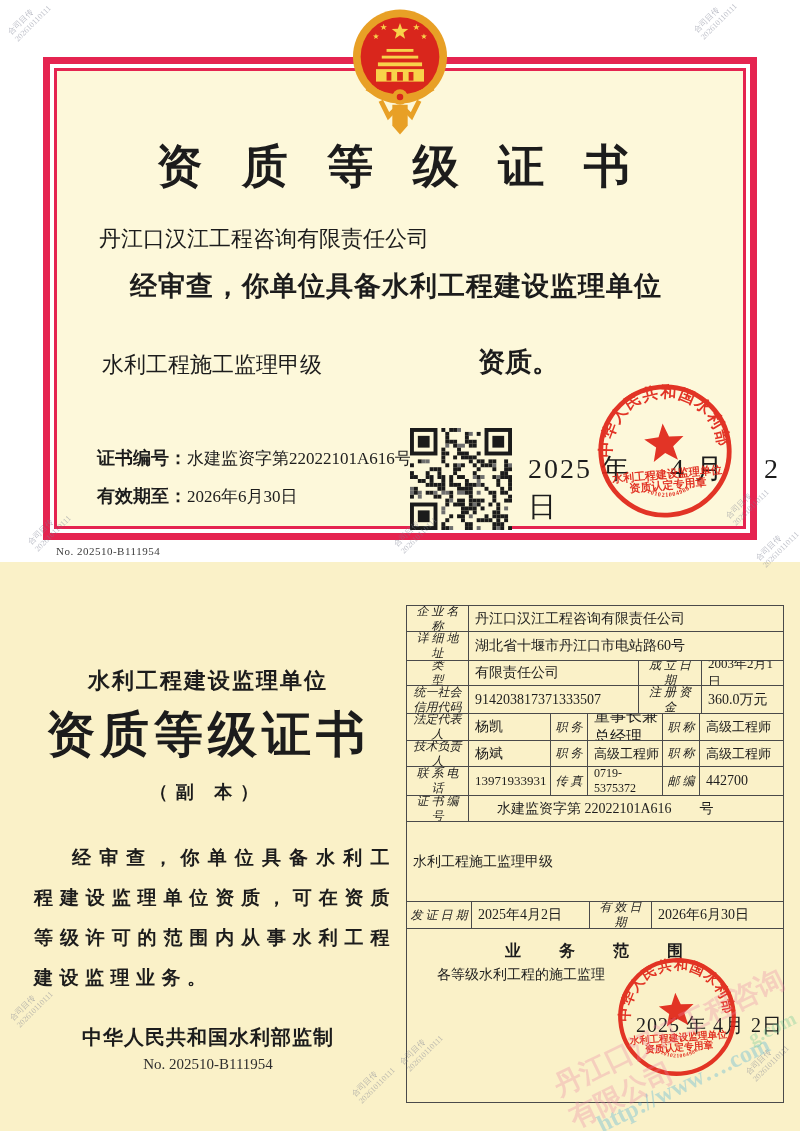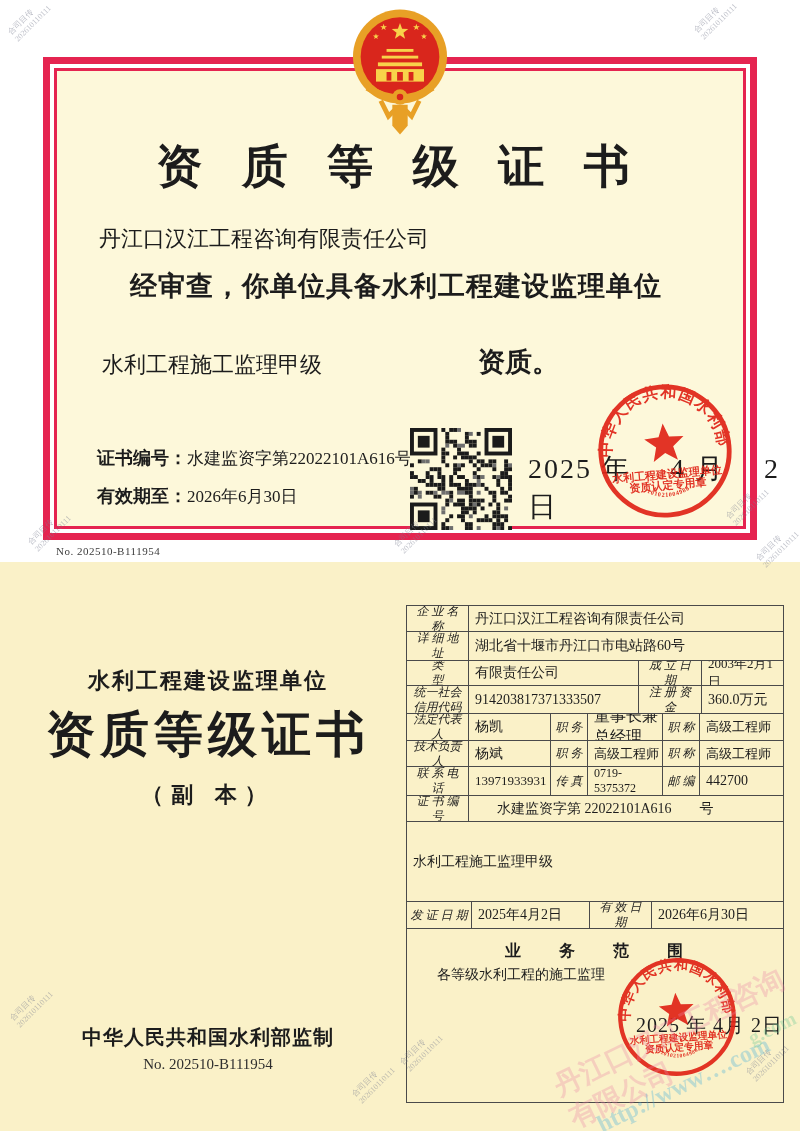--- a/index.html
+++ b/index.html
@@ -33,21 +33,21 @@
   .ring-text{font-size:23px;font-weight:700;letter-spacing:2px;fill:currentColor;}
   .seal-line{font-size:16px;font-weight:700;fill:currentColor;}
   .seal-code{font-size:9px;font-weight:700;fill:currentColor;letter-spacing:1px;}
   .p1-serial{position:absolute;left:56px;top:545px;font-size:11px;color:#3c3c3c;letter-spacing:.5px;}
 
   
   .page2{position:absolute;left:0;top:562px;width:800px;height:569px;background:var(--p2bg);}
   .p2-left{position:absolute;left:12px;top:0;width:392px;height:569px;}
   .p2-h1{position:absolute;left:0;top:104px;width:100%;text-align:center;font-size:22px;font-weight:700;letter-spacing:2px;}
   .p2-h2{position:absolute;left:0;top:140px;width:100%;text-align:center;font-size:49px;font-weight:700;letter-spacing:5px;}
-  .p2-copy{position:absolute;left:0;top:218px;width:100%;text-align:center;font-size:22px;font-weight:700;letter-spacing:8px;}
+  .p2-copy{position:absolute;left:0;top:218px;width:100%;text-align:center;font-size:18px;font-weight:700;letter-spacing:8px;}
   .p2-para{position:absolute;left:22px;top:276px;width:362px;font-size:19px;font-weight:700;
            letter-spacing:6.5px;line-height:40px;text-align:justify;text-indent:2em;}
   .p2-issuer{position:absolute;left:0;top:462px;width:100%;text-align:center;font-size:20px;font-weight:700;letter-spacing:1px;}
   .p2-serial{position:absolute;left:0;top:494px;width:100%;text-align:center;font-size:15px;color:#2e2e2e;}
 
   .dtable{position:absolute;left:406px;top:43px;width:378px;height:498px;
           border:1px solid var(--grid);box-sizing:border-box;font-size:14px;}
   .t-row{display:flex;border-bottom:1px solid var(--grid);box-sizing:border-box;}
   .t-row:last-child{border-bottom:none;}
   .cell{border-right:1px solid var(--grid);box-sizing:border-box;display:flex;align-items:center;
@@ -360,20 +360,21 @@
   </div>
 
   <div class="p1-serial">No. 202510-B111954</div>
 </section>
 
 <section class="page2">
   <div class="p2-left">
     <div class="p2-h1">水利工程建设监理单位</div>
     <div class="p2-h2">资质等级证书</div>
     <div class="p2-copy">（副  本）</div>
+    <div class="p2-para">经审查，你单位具备水利工程建设监理单位资质，可在资质等级许可的范围内从事水利工程建设监理业务。</div>
     <div class="p2-issuer">中华人民共和国水利部监制</div>
     <div class="p2-serial">No. 202510-B111954</div>
   </div>
 
   <div class="dtable">
     <div class="t-row" style="height:26px;">
       <div class="cell lab" style="width:62px;">企 业 名 称</div>
       <div class="cell val" style="width:314px;">丹江口汉江工程咨询有限责任公司</div>
     </div>
     <div class="t-row" style="height:29px;">

